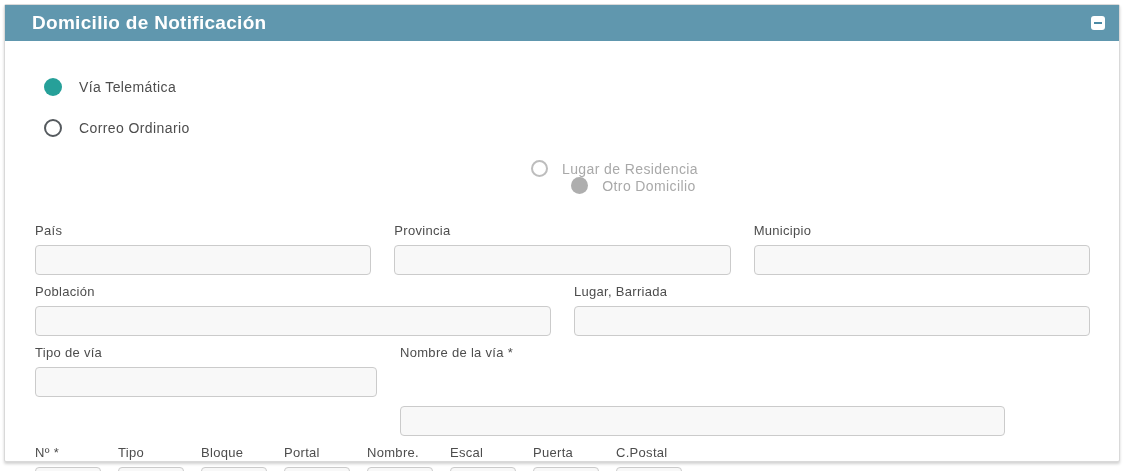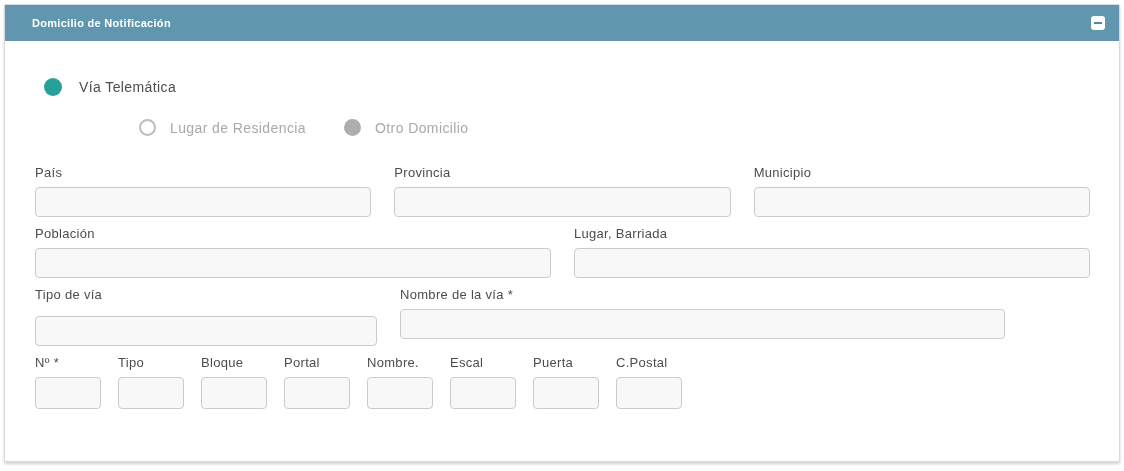--- a/index.html
+++ b/index.html
@@ -19,21 +19,21 @@
   }
   .panel-header {
     height: 36px;
     background: #6097ae;
     display: flex;
     align-items: center;
     padding: 0 14px 0 27px;
   }
   .panel-title {
     color: #ffffff;
-    font-size: 11px;
+    font-size: 19px;
     font-weight: bold;
     letter-spacing: 0.3px;
     flex: 1 1 auto;
   }
   .collapse-btn {
     width: 14px; height: 14px;
     background: #ffffff;
     border: none;
     border-radius: 3px;
     position: relative;
@@ -68,20 +68,21 @@
   .radio-label {
     margin-left: 17px;
     font-size: 14px;
     color: #4d4d4d;
     letter-spacing: 0.4px;
   }
   .sub-radio-group {
     display: flex;
     align-items: center;
     margin: 18px 0 0 95px;
+    flex-direction: column;
   }
   .sub-radio-option { display: flex; align-items: center; }
   .sub-radio-option + .sub-radio-option { margin-left: 38px; }
   .radio-circle.sm { width: 17px; height: 17px; flex: 0 0 17px; cursor: default; }
   .radio-circle.disabled-unselected { background: #ffffff; border: 2px solid #bdbdbd; }
   .radio-circle.disabled-selected { background: #aeaeae; border: none; }
   .radio-label.disabled { color: #a9a9a9; margin-left: 14px; }
   
   .form-area { margin-top: 29px; }
   .form-row { display: flex; gap: 23px; margin-top: 9px; }
@@ -98,22 +99,22 @@
     height: 30px;
     background: #f8f8f8;
     border: 1px solid #cbcbcb;
     border-radius: 4px;
     padding: 0 8px;
     font-family: "Liberation Sans", sans-serif;
     font-size: 13px;
     color: #333333;
     width: 100%;
   }
-  .field.w-tipo { flex: 0 0 342px; gap: 7px; }
-  .field.w-nombre { flex: 0 0 605px; }
+  .field.w-tipo { flex: 0 0 342px; }
+  .field.w-nombre { flex: 0 0 605px; gap: 39px; }
   .small-row { gap: 17px; }
   .field.w-small { flex: 0 0 66px; }
   .field.w-small input { height: 32px; }
 </style>
 </head>
 <body>
 
 <div class="panel">
   <div class="panel-header">
     <span class="panel-title">Domicilio de Notificación</span>
@@ -122,20 +123,24 @@
     </button>
   </div>
 
   <div class="panel-body">
 
     <div class="radio-group">
       <div class="radio-row">
         <span class="radio-circle selected"></span>
         <span class="radio-label">Vía Telemática</span>
       </div>
+      <div class="radio-row">
+        <span class="radio-circle unselected"></span>
+        <span class="radio-label">Correo Ordinario</span>
+      </div>
 
       <div class="sub-radio-group">
         <div class="sub-radio-option">
           <span class="radio-circle sm disabled-unselected"></span>
           <span class="radio-label disabled">Lugar de Residencia</span>
         </div>
         <div class="sub-radio-option">
           <span class="radio-circle sm disabled-selected"></span>
           <span class="radio-label disabled">Otro Domicilio</span>
         </div>

